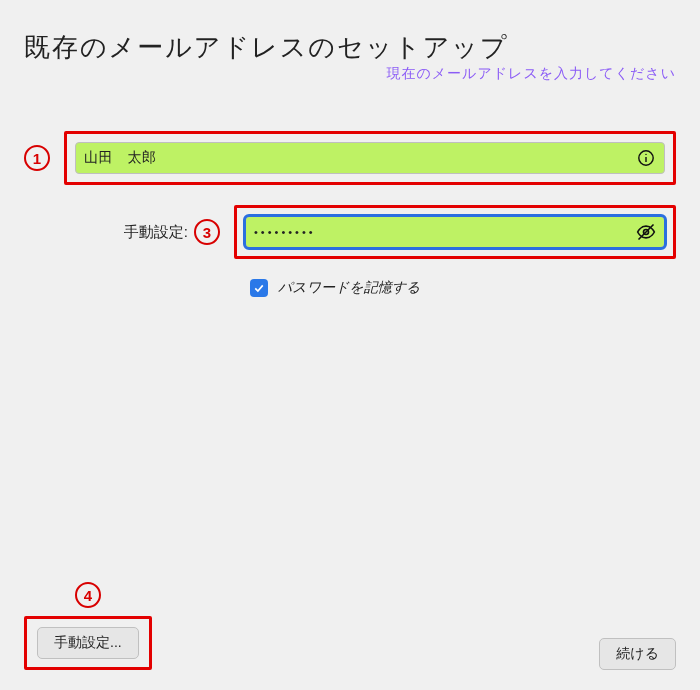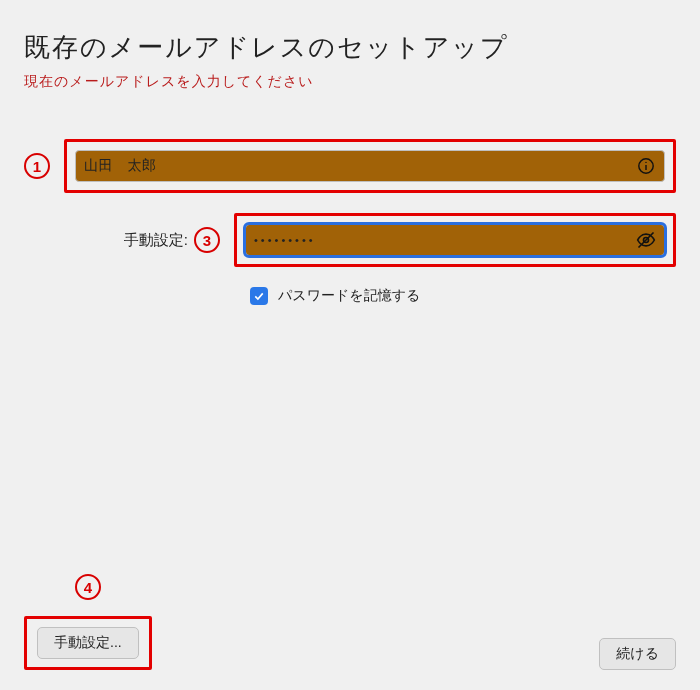--- a/index.html
+++ b/index.html
@@ -13,23 +13,22 @@
     }
     h1 {
       font-size: 26px;
       font-weight: 500;
       text-align: left;
       color: #222;
       letter-spacing: 2px;
     }
     .subtitle {
       font-size: 14px;
-      text-align: left;
-      color: #b91c1c;
-      margin-top: 8px;
+      text-align: right;
+      color: #8b5cf6;
       letter-spacing: 1px;
     }
     .form-area {
       margin-top: 48px;
     }
     .row {
       display: flex;
       align-items: center;
       margin-bottom: 20px;
       position: relative;
@@ -57,21 +56,21 @@
     .field-wrap {
       margin-left: 14px;
       border: 3px solid #e30000;
       border-radius: 2px;
       padding: 8px;
       flex: 1;
     }
     .input-shell {
       display: flex;
       align-items: center;
-      background: #a16207;
+      background: #bef264;
       border: 1px solid #bfbfbf;
       border-radius: 4px;
       padding: 0 8px;
       height: 32px;
     }
     .input-shell.focused {
       outline: 3px solid #2a6fe0;
       outline-offset: -1px;
     }
     .input-shell input {
@@ -107,21 +106,21 @@
       width: 18px;
       height: 18px;
       border-radius: 4px;
       background: #2a78e8;
       display: flex;
       align-items: center;
       justify-content: center;
       color: #fff;
     }
     .cb svg { display: block; }
-    .cb-label { font-size: 14px; color: #222; }
+    .cb-label { font-size: 14px; color: #222; font-style: italic; }
     .footer {
       position: absolute;
       bottom: 20px;
       left: 24px;
       right: 24px;
       display: flex;
       align-items: flex-end;
       gap: 20px;
     }
     .btn {
@@ -137,21 +136,20 @@
     .manual-block {
       display: flex;
       flex-direction: column;
       align-items: center;
       gap: 8px;
     }
     .manual-hl {
       border: 3px solid #e30000;
       padding: 8px 10px;
       border-radius: 2px;
-      margin-top: 8px;
     }
     .spacer { flex: 1; }
   </style>
 </head>
 <body>
 
 <h1>既存のメールアドレスのセットアップ</h1>
 <div class="subtitle">現在のメールアドレスを入力してください</div>
 
 <div class="form-area">

